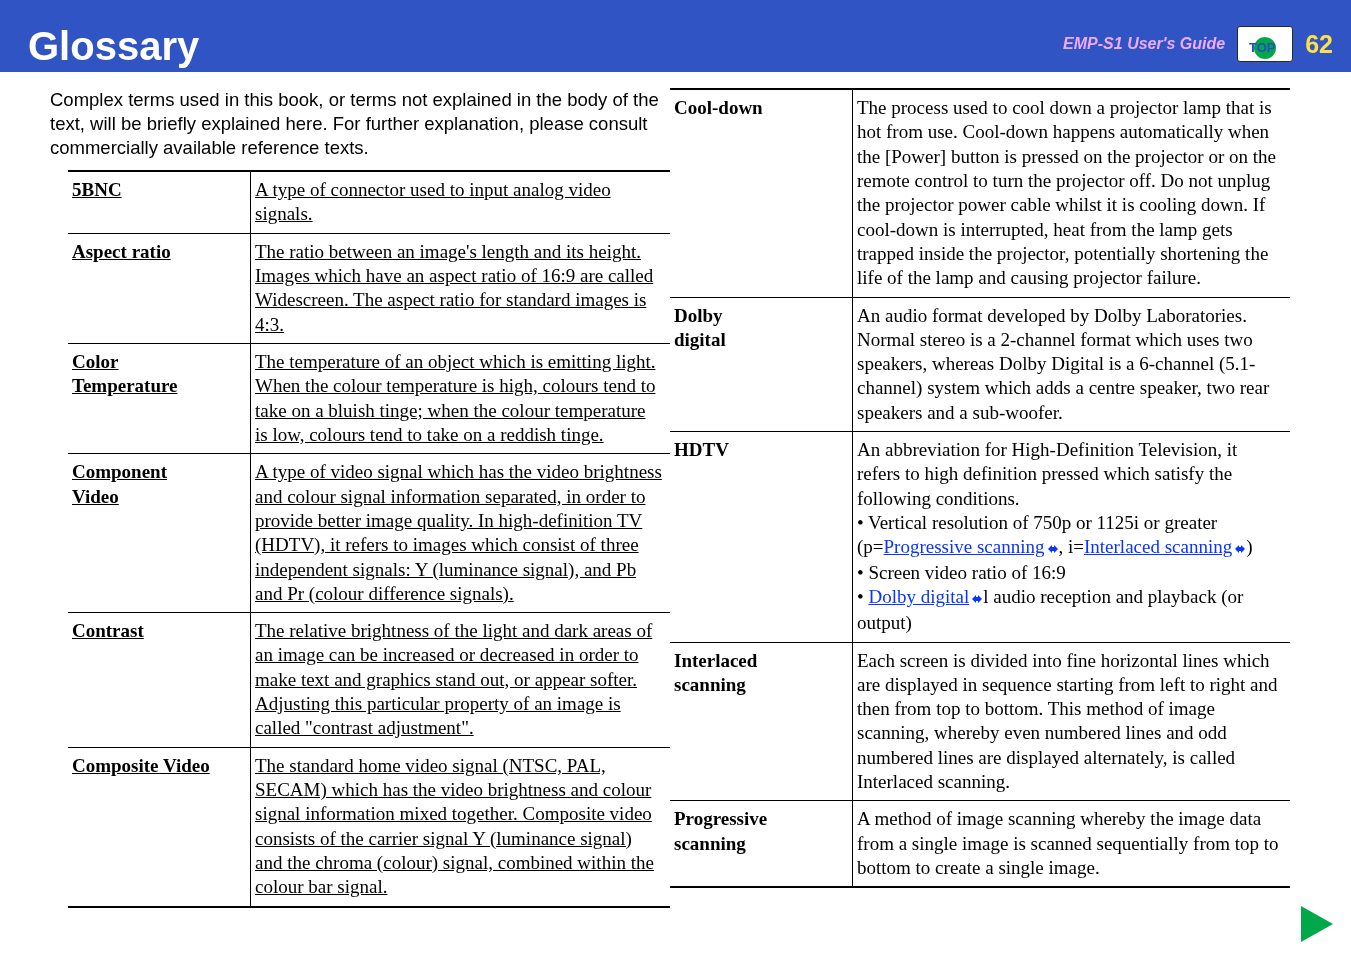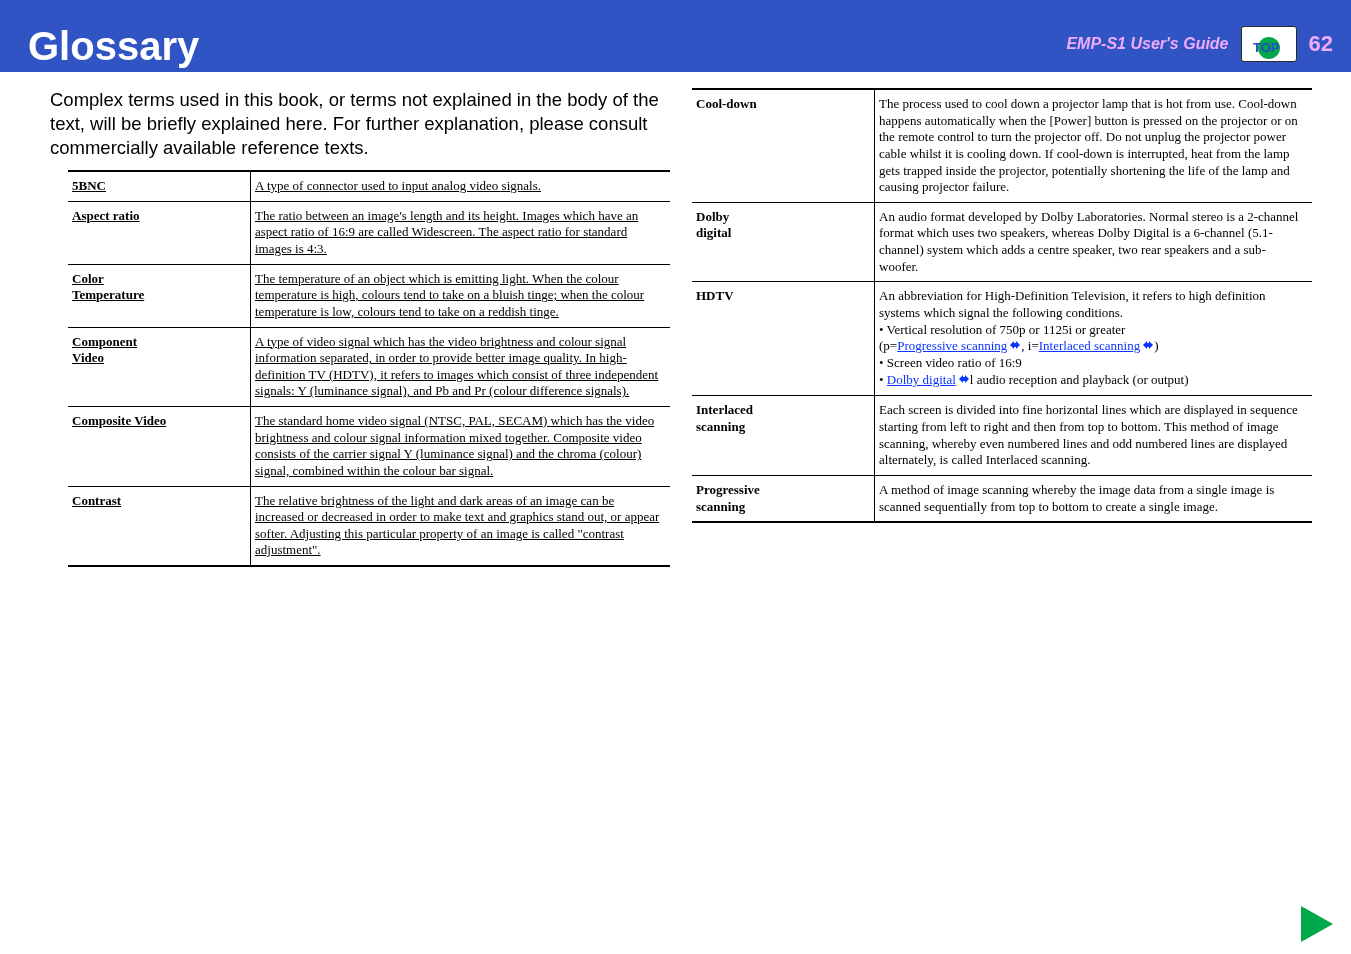--- a/index.html
+++ b/index.html
@@ -54,41 +54,40 @@
     border: 1px solid #2a2a2a;
     border-radius: 3px;
     display: flex;
     align-items: flex-end;
     justify-content: center;
   }
   .top-badge svg { display:block; }
   .page-num {
     font-family: Arial, Helvetica, sans-serif;
     font-weight: bold;
-    font-size: 22px;
-    color: #f0abfc;
+    font-size: 25px;
+    color: #fde047;
   }
   .body-area {
     display: flex;
     padding: 16px 24px 0 50px;
-    gap: 22px;
   }
   .col {
     width: 620px;
   }
   .intro {
     font-family: Arial, Helvetica, sans-serif;
     font-size: 18.5px;
     line-height: 1.3;
     margin: 0 0 10px 0;
   }
   table.glossary {
     border-collapse: collapse;
     width: 100%;
-    font-size: 13px;
+    font-size: 19px;
     line-height: 1.28;
   }
   table.glossary td {
     border-top: 1.5px solid #000;
     border-bottom: 1.5px solid #000;
     padding: 6px 8px 6px 4px;
     vertical-align: top;
   }
   table.glossary tr:first-child td { border-top: 2px solid #000; }
   table.glossary tr:last-child td  { border-bottom: 2px solid #000; }
@@ -150,47 +149,47 @@
           <td class="term">Color
 Temperature</td>
           <td>The temperature of an object which is emitting light. When the colour temperature is high, colours tend to take on a bluish tinge; when the colour temperature is low, colours tend to take on a reddish tinge.</td>
         </tr>
         <tr>
           <td class="term">Component
 Video</td>
           <td>A type of video signal which has the video brightness and colour signal information separated, in order to provide better image quality. In high-definition TV (HDTV), it refers to images which consist of three independent signals: Y (luminance signal), and Pb and Pr (colour difference signals).</td>
         </tr>
         <tr>
+          <td class="term">Contrast</td>
+          <td>The relative brightness of the light and dark areas of an image can be increased or decreased in order to make text and graphics stand out, or appear softer. Adjusting this particular property of an image is called "contrast adjustment".</td>
+        </tr>
+        <tr>
           <td class="term">Composite Video</td>
           <td>The standard home video signal (NTSC, PAL, SECAM) which has the video brightness and colour signal information mixed together. Composite video consists of the carrier signal Y (luminance signal) and the chroma (colour) signal, combined within the colour bar signal.</td>
-        </tr>
-        <tr>
-          <td class="term">Contrast</td>
-          <td>The relative brightness of the light and dark areas of an image can be increased or decreased in order to make text and graphics stand out, or appear softer. Adjusting this particular property of an image is called "contrast adjustment".</td>
         </tr>
       </tbody>
         </table>
     </div>
 
     <div class="col right">
       <table class="glossary">
         <tbody>
             <tr>
           <td class="term">Cool-down</td>
           <td>The process used to cool down a projector lamp that is hot from use. Cool-down happens automatically when the [Power] button is pressed on the projector or on the remote control to turn the projector off. Do not unplug the projector power cable whilst it is cooling down. If cool-down is interrupted, heat from the lamp gets trapped inside the projector, potentially shortening the life of the lamp and causing projector failure.</td>
         </tr>
         <tr>
           <td class="term">Dolby
 digital</td>
           <td>An audio format developed by Dolby Laboratories. Normal stereo is a 2-channel format which uses two speakers, whereas Dolby Digital is a 6-channel (5.1-channel) system which adds a centre speaker, two rear speakers and a sub-woofer.</td>
         </tr>
         <tr>
           <td class="term">HDTV</td>
           <td>
-            <span>An abbreviation for High-Definition Television, it refers to high definition systems which signal the following conditions.</span><br>
+            <span>An abbreviation for High-Definition Television, it refers to high definition pressed which satisfy the following conditions.</span><br>
             <span>• Vertical resolution of 750p or 1125i or greater</span><br>
             <span>(p=</span><a class="gloss-link" href="#">Progressive scanning</a><span class="sup-icon"><svg width="12" height="12" viewBox="0 0 12 12">
                     <path d="M1 6 L5 2 L5 4 L7 4 L7 2 L11 6 L7 10 L7 8 L5 8 L5 10 Z" fill="#0a34ff"></path>
                   </svg></span><span>, i=</span><a class="gloss-link" href="#">Interlaced scanning</a><span class="sup-icon"><svg width="12" height="12" viewBox="0 0 12 12">
                     <path d="M1 6 L5 2 L5 4 L7 4 L7 2 L11 6 L7 10 L7 8 L5 8 L5 10 Z" fill="#0a34ff"></path>
                   </svg></span><span>)</span><br>
             <span>• Screen video ratio of 16:9</span><br>
             <span>• </span><a class="gloss-link" href="#">Dolby digital</a><span class="sup-icon"><svg width="12" height="12" viewBox="0 0 12 12">
                     <path d="M1 6 L5 2 L5 4 L7 4 L7 2 L11 6 L7 10 L7 8 L5 8 L5 10 Z" fill="#0a34ff"></path>
                   </svg></span><span>l audio reception and playback (or output)</span>

